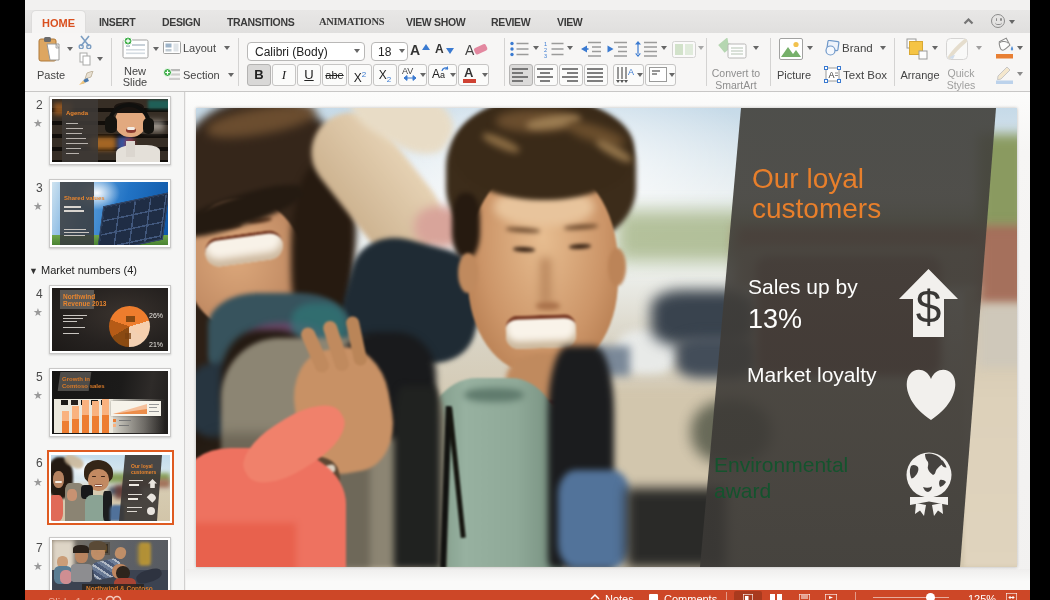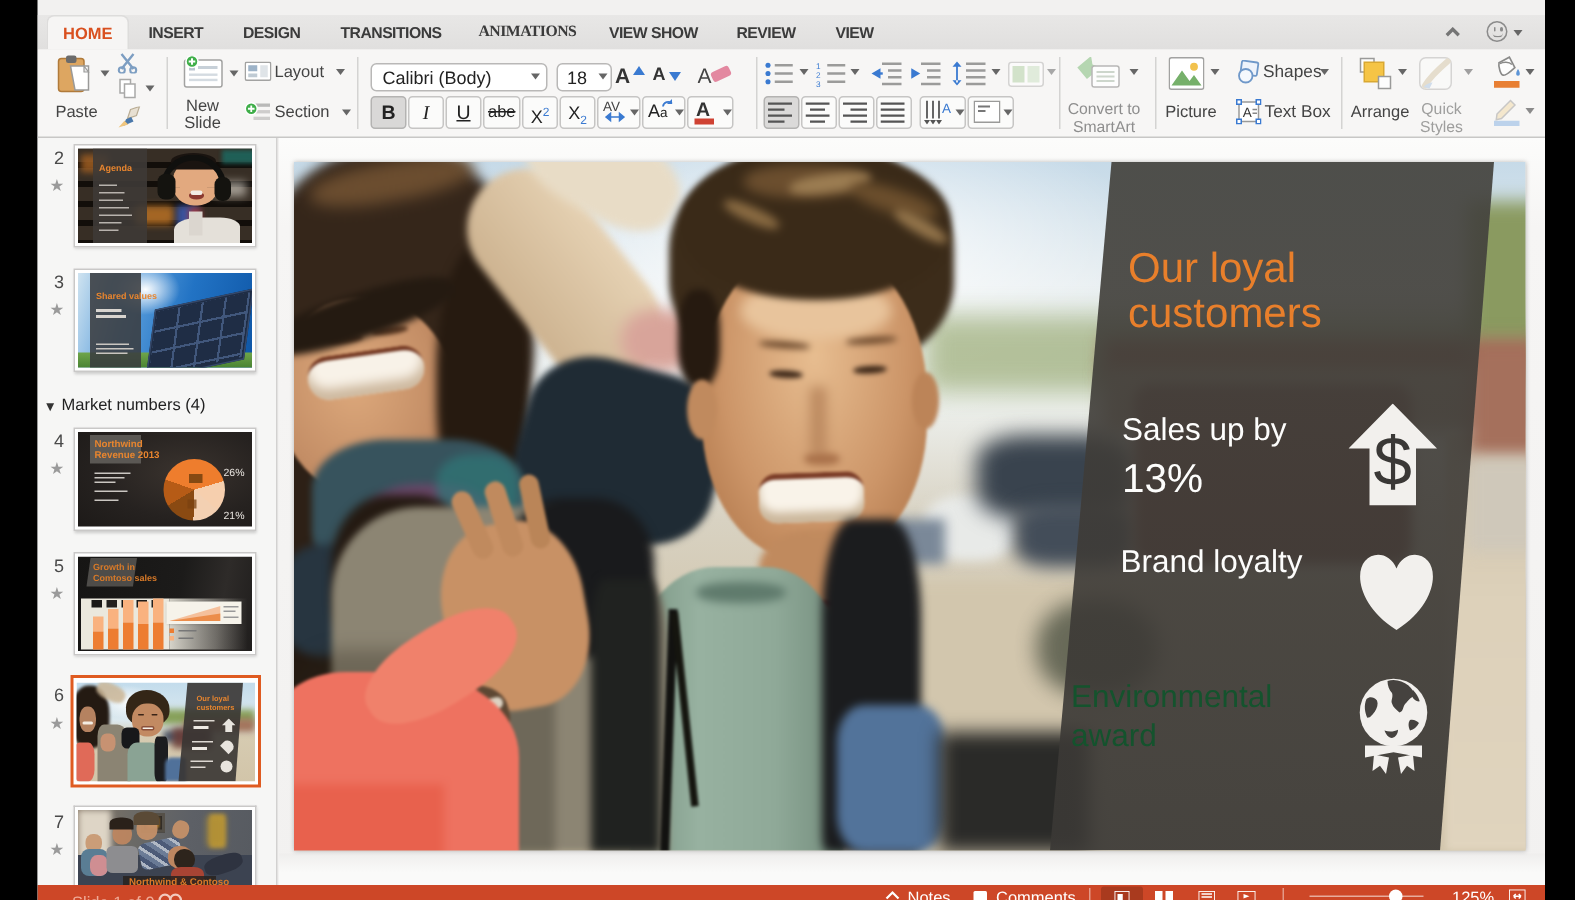--- a/index.html
+++ b/index.html
@@ -296,21 +296,21 @@
       </svg>
     </div>
     <div class="carr" style="left:782px;top:13px;"></div>
     <div class="rlabel" style="left:749px;top:36px;width:40px;">Picture</div>
     <div class="abs" style="left:799px;top:7px;width:17px;height:16px;">
       <svg width="17" height="16" viewBox="0 0 17 16">
         <rect x="3.5" y="1" width="11" height="9" rx="1" fill="#eef3fb" stroke="#6f98c9" stroke-width="1.2" transform="rotate(8 9 5)"></rect>
         <circle cx="6.5" cy="10.5" r="4.5" fill="#f5f8fd" stroke="#6f98c9" stroke-width="1.2"></circle>
       </svg>
     </div>
-    <div class="rlabel" style="left:817px;top:9px;width:42px;text-align:left;font-size:11.5px;">Shapes</div>
+    <div class="rlabel" style="left:817px;top:9px;width:42px;text-align:left;font-size:11.5px;">Brand</div>
     <div class="carr" style="left:855px;top:13px;"></div>
     <div class="abs" style="left:799px;top:33px;width:17px;height:17px;">
       <svg width="17" height="17" viewBox="0 0 17 17">
         <rect x="2" y="2" width="13" height="13" fill="#fff" stroke="#9a9a99"></rect>
         <rect x="0.5" y="0.5" width="3" height="3" fill="#fff" stroke="#3a7ad1"></rect>
         <rect x="13.5" y="0.5" width="3" height="3" fill="#fff" stroke="#3a7ad1"></rect>
         <rect x="0.5" y="13.5" width="3" height="3" fill="#fff" stroke="#3a7ad1"></rect>
         <rect x="13.5" y="13.5" width="3" height="3" fill="#fff" stroke="#3a7ad1"></rect>
         <text x="4.5" y="12" font-size="9" fill="#333" font-family="Liberation Sans">A</text>
         <path d="M11 7 h3 M11 9.5 h3" stroke="#888" stroke-width="1"></path>
@@ -645,21 +645,21 @@
    <stop offset="0.5" stop-color="#3e3b37" stop-opacity="0.90"></stop>
    <stop offset="1" stop-color="#3a3835" stop-opacity="0.92"></stop>
  </linearGradient>
           </defs>
  <polygon points="545,0 800,0 764,459 504,459" fill="url(#pg)"></polygon>
     </svg>
 
     <div class="abs" style="left:556px;top:56px;width:230px;font-size:28px;line-height:30px;color:#e87f2b;">Our loyal<br>customers</div>
     <div class="abs" style="left:552px;top:167px;width:160px;font-size:21px;color:#fdfdfc;">Sales up by</div>
     <div class="abs" style="left:552px;top:196px;width:120px;font-size:27px;color:#fdfdfc;">13%</div>
-    <div class="abs" style="left:551px;top:255px;width:170px;font-size:21px;color:#fdfdfc;">Brand loyalty</div>
+    <div class="abs" style="left:551px;top:255px;width:170px;font-size:21px;color:#fdfdfc;">Market loyalty</div>
     <div class="abs" style="left:518px;top:344px;width:180px;font-size:21px;line-height:26px;color:#14532d;">Environmental<br>award</div>
 
     <svg class="abs" style="left:703px;top:161px;" width="59" height="68">
       <path d="M29.5 0 L59 30 L45 30 L45 68 L14 68 L14 30 L0 30 Z" fill="#f2f0ed"></path>
       <text x="29.5" y="54" font-size="46" fill="#3a3836" text-anchor="middle" font-family="Liberation Sans">$</text>
     </svg>
     <svg class="abs" style="left:708px;top:258px;" width="54" height="56">
       <path d="M27 54 C2 38 -1 16 6 8 C12 1 23 3 27 13 C31 3 42 1 48 8 C55 16 52 38 27 54 Z" fill="#f2f0ed"></path>
     </svg>
     <svg class="abs" style="left:708px;top:344px;" width="50" height="66">

